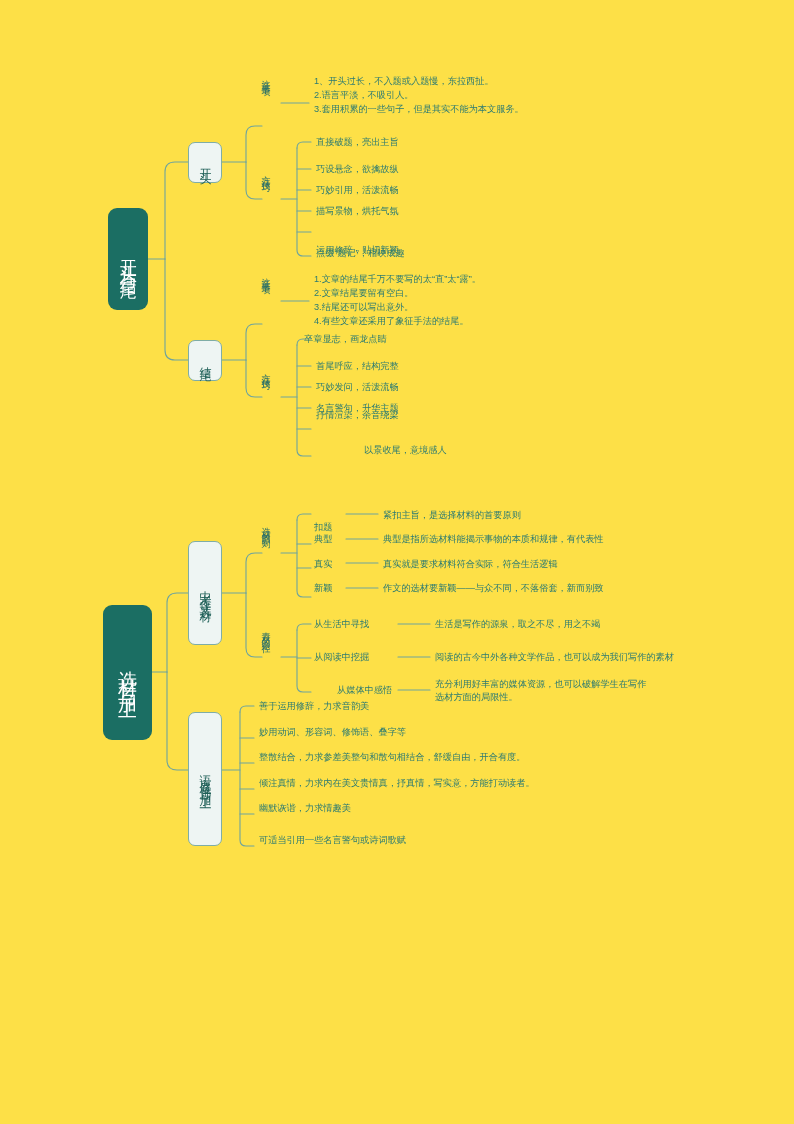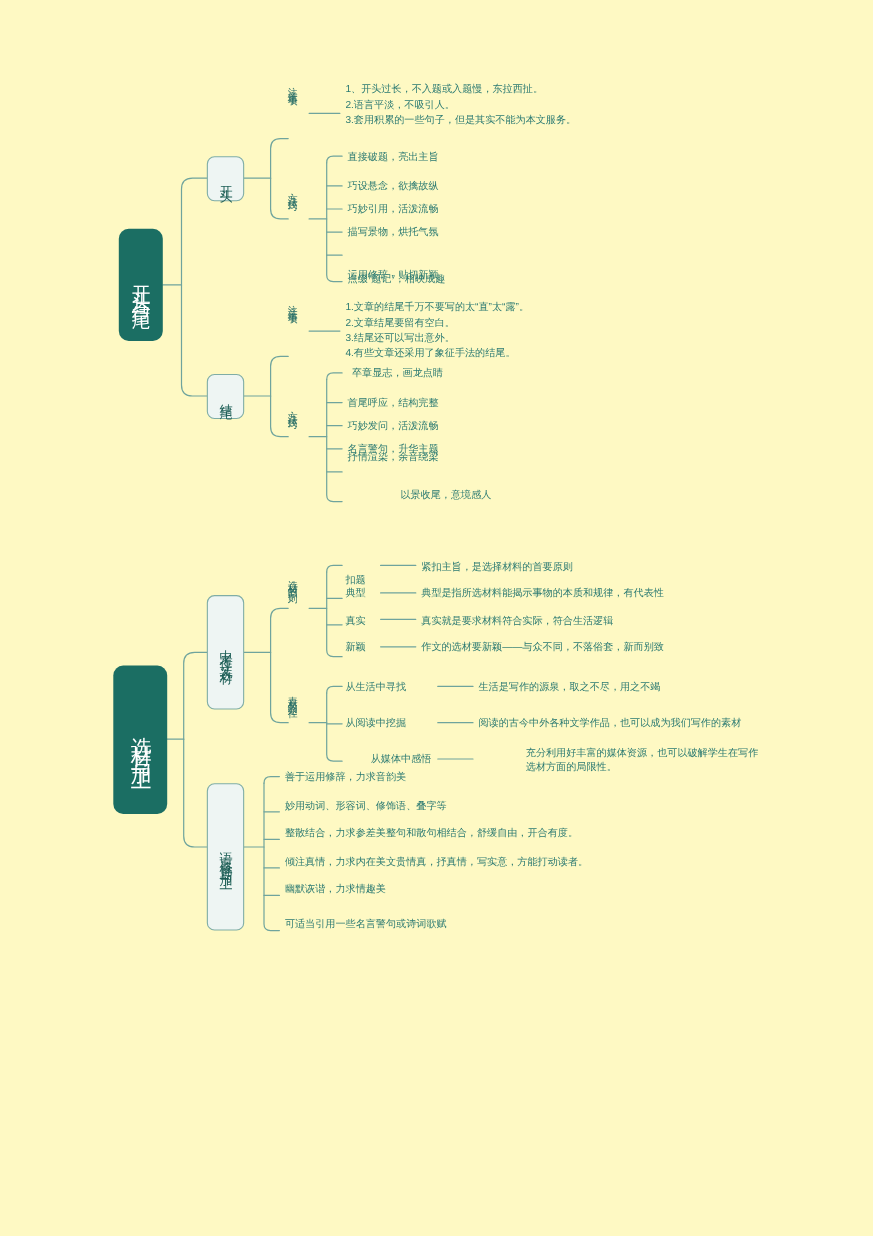--- a/index.html
+++ b/index.html
@@ -2,21 +2,21 @@
 <html><head>
 <meta charset="utf-8">
 <style>
   * { box-sizing: border-box; margin: 0; padding: 0; }
   html, body {
     width: 794px; height: 1124px;
     background: #ffffff;
     font-family: "Liberation Sans", "DejaVu Sans", sans-serif;
     overflow: hidden;
   }
-  #page { position: relative; width: 794px; height: 1124px; background:#fef9c3; }
+  #page { position: relative; width: 794px; height: 1124px; background:#fde047; }
 
   svg.wires { position:absolute; left:0; top:0; width:794px; height:1124px; pointer-events:none; }
 
   
   .root-node{
     position:absolute;
     background:#1b6e63;
     border-radius:9px;
     color:#ffffff;
     display:flex; align-items:center; justify-content:center;
@@ -53,21 +53,21 @@
     text-align:center;
   }
   
   .leaf{
     position:absolute;
     color:#2b7a72;
     font-size:9.2px;
     line-height:1.42;
     white-space:pre;
   }
-  .leaf.block{ white-space:pre-line;margin-left:43px; }
+  .leaf.block{ white-space:pre-line; }
 </style>
 </head>
 <body>
 
 <div id="page">
 
   <svg class="wires" viewBox="0 0 794 1124" xmlns="http://www.w3.org/2000/svg">
     <g fill="none" stroke="#6fa49d" stroke-width="1.1" stroke-linecap="round">
 
       <path d="M148,259 H165"></path>
@@ -164,21 +164,21 @@
   <div class="leaf" style="left:316px; top:184px;">巧妙引用，活泼流畅</div>
   <div class="leaf" style="left:316px; top:205px;">描写景物，烘托气氛</div>
   <div class="leaf" style="left:316px; top:226px;margin-top:18px;">运用修辞，贴切新颖</div>
   <div class="leaf" style="left:316px; top:247px;">点缀“题记”，相映成趣</div>
 
   <div class="leaf" style="left:314px; top:273px;">1.文章的结尾千万不要写的太“直”太“露”。</div>
   <div class="leaf" style="left:314px; top:287px;">2.文章结尾要留有空白。</div>
   <div class="leaf" style="left:314px; top:301px;">3.结尾还可以写出意外。</div>
   <div class="leaf" style="left:314px; top:315px;">4.有些文章还采用了象征手法的结尾。</div>
 
-  <div class="leaf" style="left:320px; top:333px;">卒章显志，画龙点睛</div>
+  <div class="leaf" style="left:304px; top:333px;">卒章显志，画龙点睛</div>
   <div class="leaf" style="left:316px; top:360px;">首尾呼应，结构完整</div>
   <div class="leaf" style="left:316px; top:381px;">巧妙发问，活泼流畅</div>
   <div class="leaf" style="left:316px; top:402px;">名言警句，升华主题</div>
   <div class="leaf" style="left:316px; top:409px;">抒情渲染，余音绕梁</div>
   <div class="leaf" style="left:316px; top:444px;padding-left:48px;">以景收尾，意境感人</div>
 
   <div class="root-node" style="left:103px; top:605px; width:49px; height:135px; font-size:19px; letter-spacing:8px;">选材与加工</div>
 
   <div class="l2-node" style="left:188px; top:541px; width:34px; height:104px;">中考作文选材</div>
 

